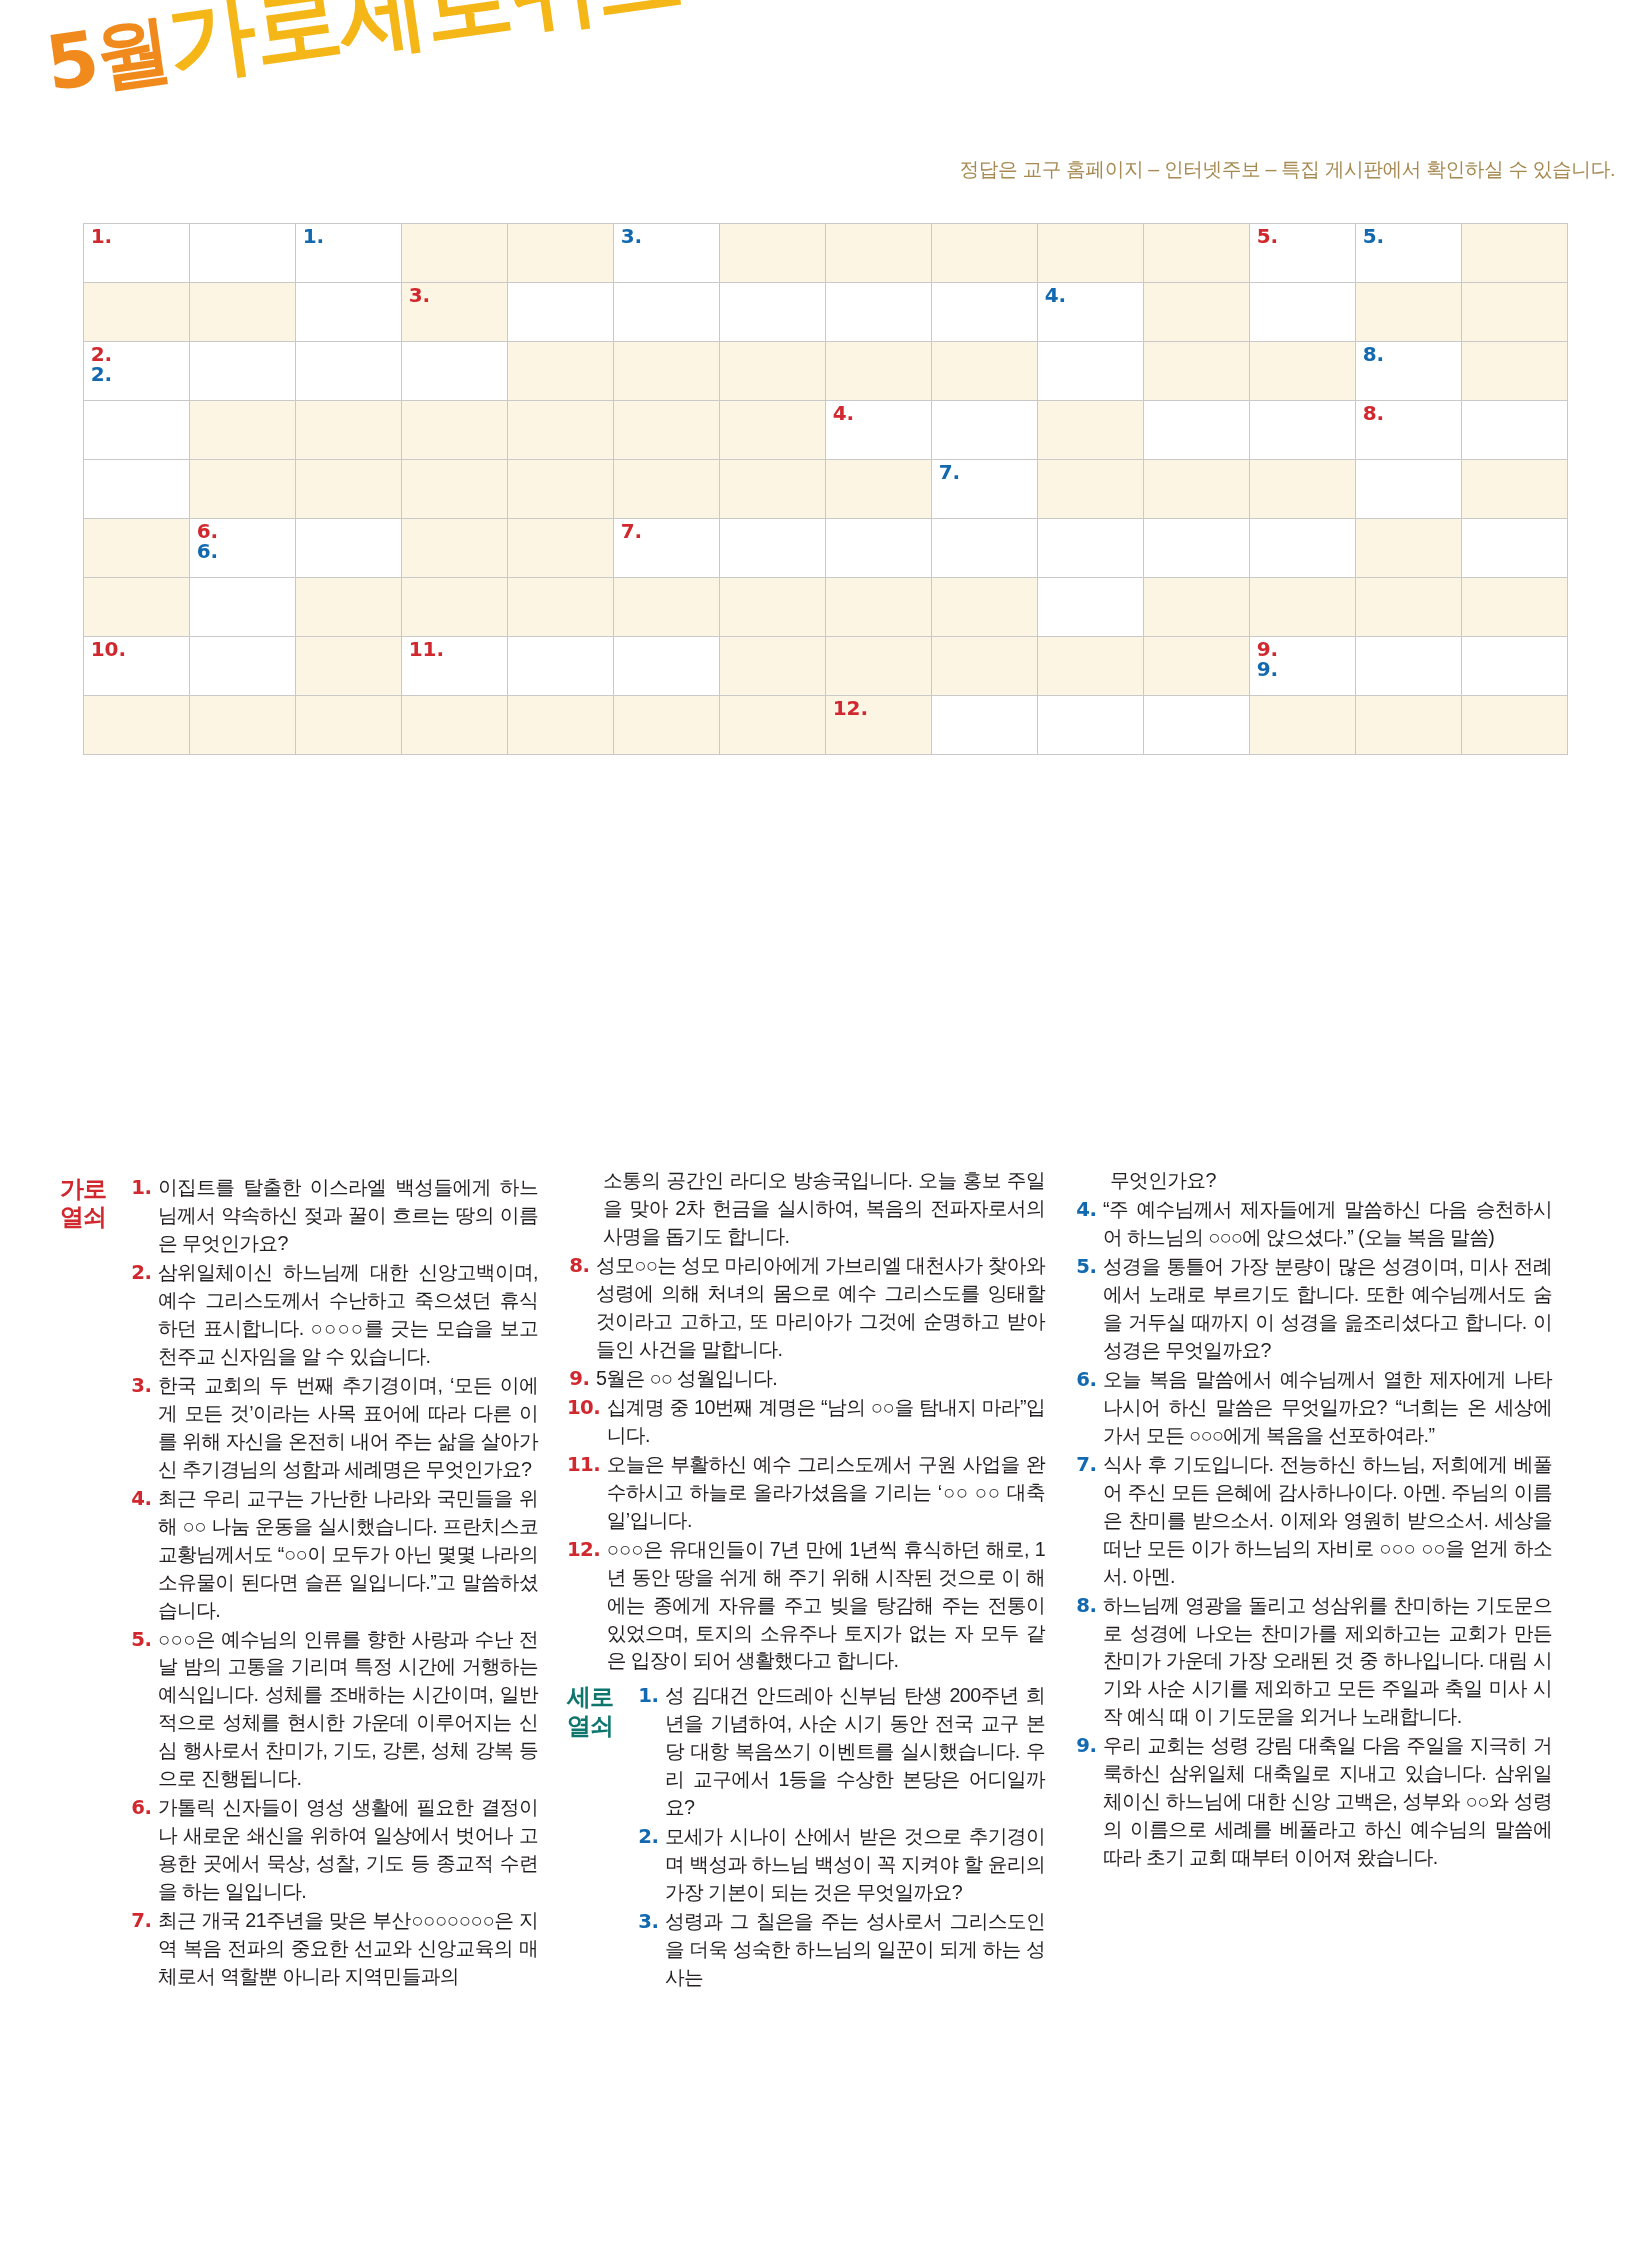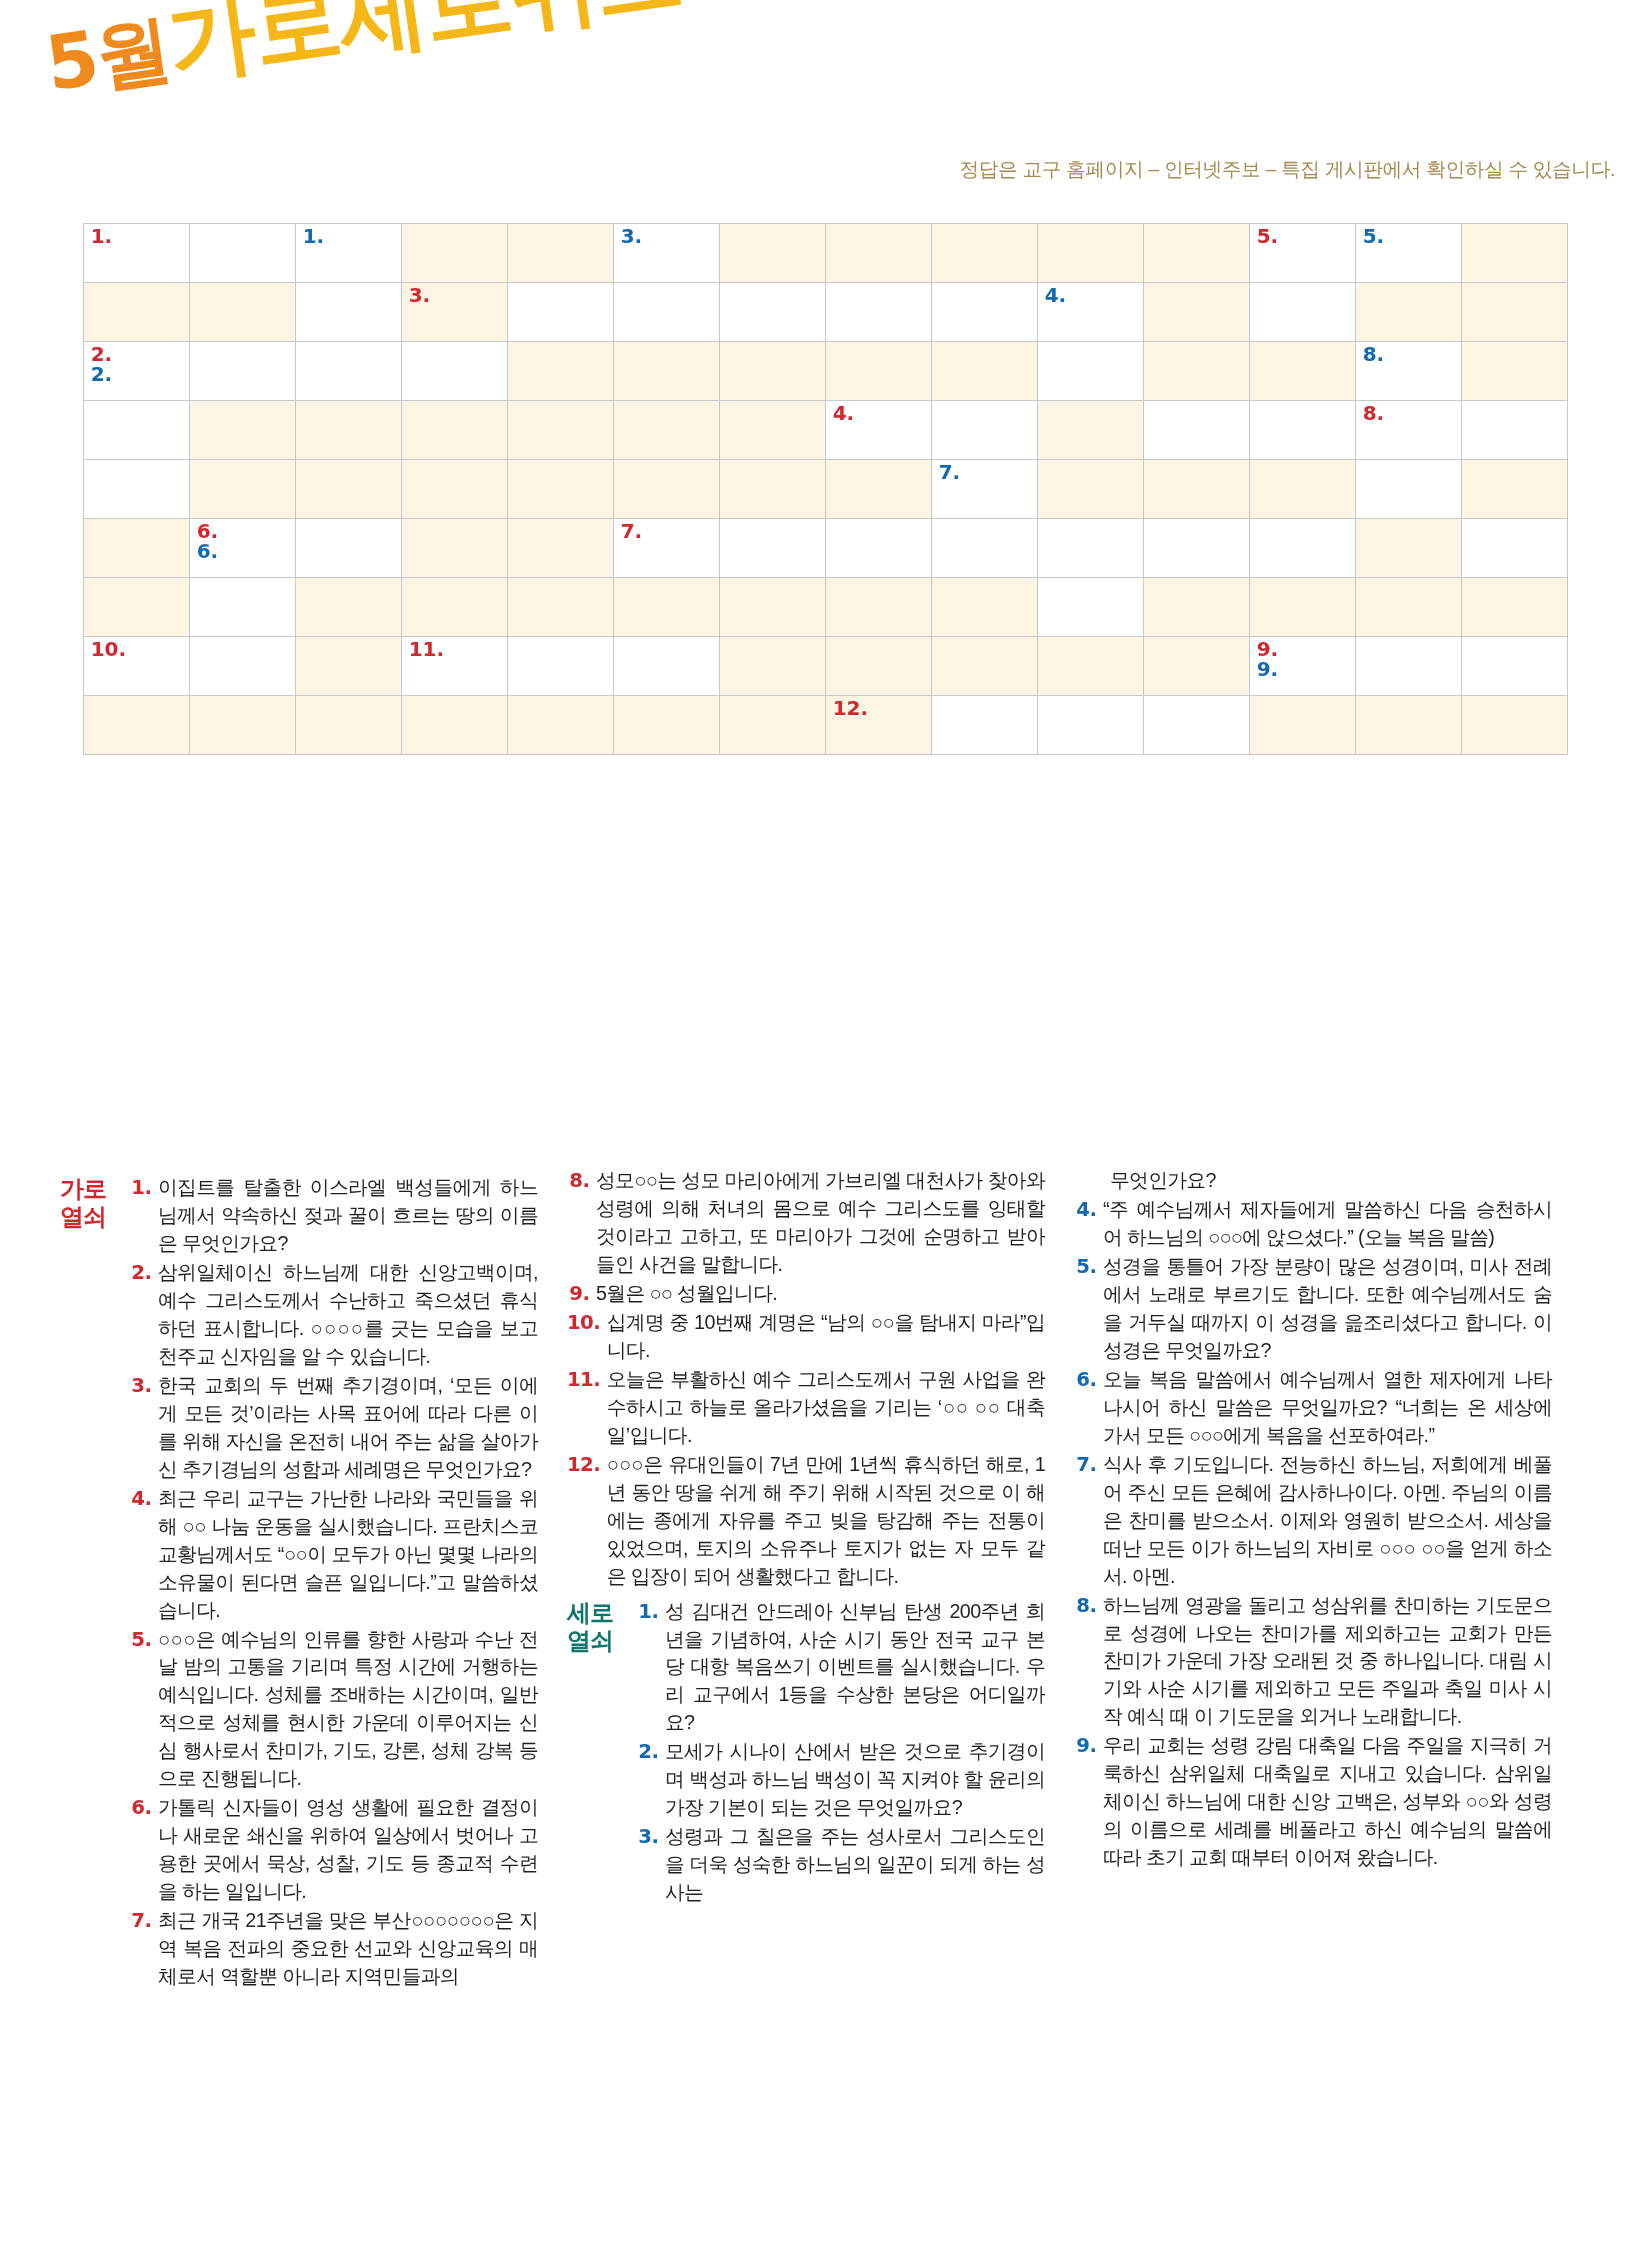--- a/index.html
+++ b/index.html
@@ -400,20 +400,21 @@
           </li>
           <li>
             <span class="num">7.</span>
             <span class="txt">최근 개국 21주년을 맞은 부산○○○○○○○은 지역 복음 전파의 중요한 선교와 신앙교육의 매체로서 역할뿐 아니라 지역민들과의</span>
           </li>
         </ol>
     </div>
   </div>
 
   <div class="clue-col">
+    <div class="cont-para" id="across7-cont">소통의 공간인 라디오 방송국입니다. 오늘 홍보 주일을 맞아 2차 헌금을 실시하여, 복음의 전파자로서의 사명을 돕기도 합니다.</div>
     <ol class="clue-list across" id="across-col2">
         <li>
           <span class="num">8.</span>
           <span class="txt">성모○○는 성모 마리아에게 가브리엘 대천사가 찾아와 성령에 의해 처녀의 몸으로 예수 그리스도를 잉태할 것이라고 고하고, 또 마리아가 그것에 순명하고 받아들인 사건을 말합니다.</span>
         </li>
         <li>
           <span class="num">9.</span>
           <span class="txt">5월은 ○○ 성월입니다.</span>
         </li>
         <li>

